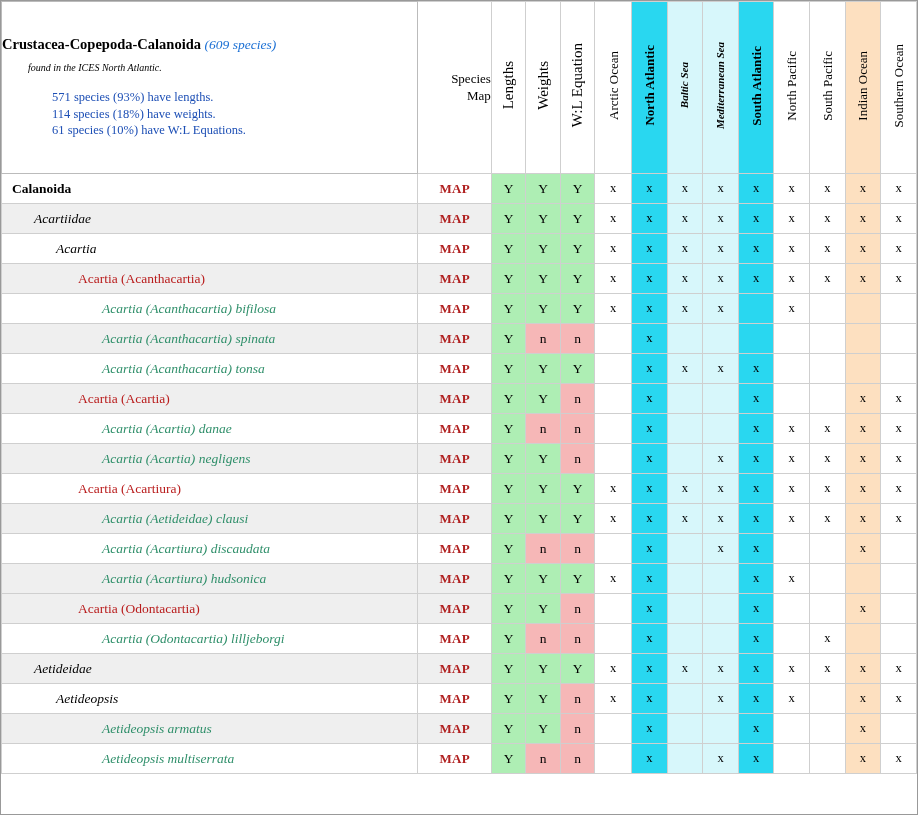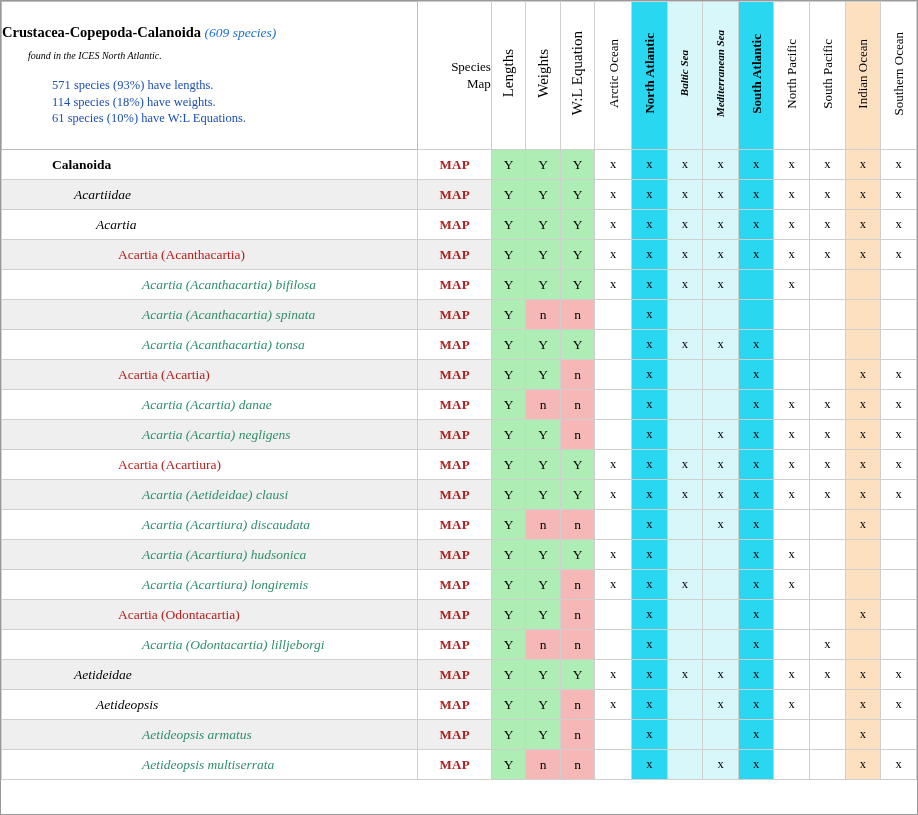--- a/index.html
+++ b/index.html
@@ -28,21 +28,21 @@
     table-layout: fixed;
     width: 916px;
   }
   table.main td, table.main th {
     border: 1px solid #cfcfcf;
     padding: 0;
     vertical-align: middle;
   }
 
   
-  .hdr-row { height: 148px; }
+  .hdr-row { height: 172px; }
   .titlecell {
     border: 1px solid #bbbbbb !important;
     padding: 8px 10px 6px 10px;
     vertical-align: top;
     background: #ffffff;
     text-align: left;
   }
   .title-line {
     font-weight: bold;
     font-size: 14.5px;
@@ -107,21 +107,21 @@
   
   tr.drow { height: 30px; }
   tr.drow.alt td.namecell,
   tr.drow.alt td.mapcell { background: #efefef; }
   tr.drow td.namecell {
     background: #ffffff;
     padding-left: 8px;
     white-space: nowrap;
     font-size: 13.5px;
   }
-  .nm { display: inline-block; margin-left: 40px; }
+  .nm { display: inline-block; }
   .lvl0 { padding-left: 2px;  font-weight: bold; font-style: normal; color: #000; }
   .lvl1 { padding-left: 24px; font-weight: normal; font-style: italic; color: #000; }
   .lvl2 { padding-left: 46px; font-weight: normal; font-style: italic; color: #000; }
   .lvl3 { padding-left: 68px; font-weight: normal; color: #b91c1c; }
   .lvl4 { padding-left: 92px; font-weight: normal; font-style: italic; color: #2f8f6a; }
 
   td.mapcell {
     text-align: center;
     background: #ffffff;
   }
@@ -448,36 +448,20 @@
           <td class="oc plain">x</td>
           <td class="oc cyan">x</td>
           <td class="oc ltcyan"></td>
           <td class="oc ltcyan"></td>
           <td class="oc cyan">x</td>
           <td class="oc plain">x</td>
           <td class="oc plain"></td>
           <td class="oc peach"></td>
           <td class="oc plain"></td>
         </tr>
-        <tr class="drow">
-          <td class="namecell"><span class="nm lvl4">Acartia (Acartiura) longiremis</span></td>
-          <td class="mapcell"><span class="maplink">MAP</span></td>
-          <td class="flag y">Y</td>
-          <td class="flag y">Y</td>
-          <td class="flag n">n</td>
-          <td class="oc plain">x</td>
-          <td class="oc cyan">x</td>
-          <td class="oc ltcyan">x</td>
-          <td class="oc ltcyan"></td>
-          <td class="oc cyan">x</td>
-          <td class="oc plain">x</td>
-          <td class="oc plain"></td>
-          <td class="oc peach"></td>
-          <td class="oc plain"></td>
-        </tr>
         <tr class="drow alt">
           <td class="namecell"><span class="nm lvl3">Acartia (Odontacartia)</span></td>
           <td class="mapcell"><span class="maplink">MAP</span></td>
           <td class="flag y">Y</td>
           <td class="flag y">Y</td>
           <td class="flag n">n</td>
           <td class="oc plain"></td>
           <td class="oc cyan">x</td>
           <td class="oc ltcyan"></td>
           <td class="oc ltcyan"></td>

